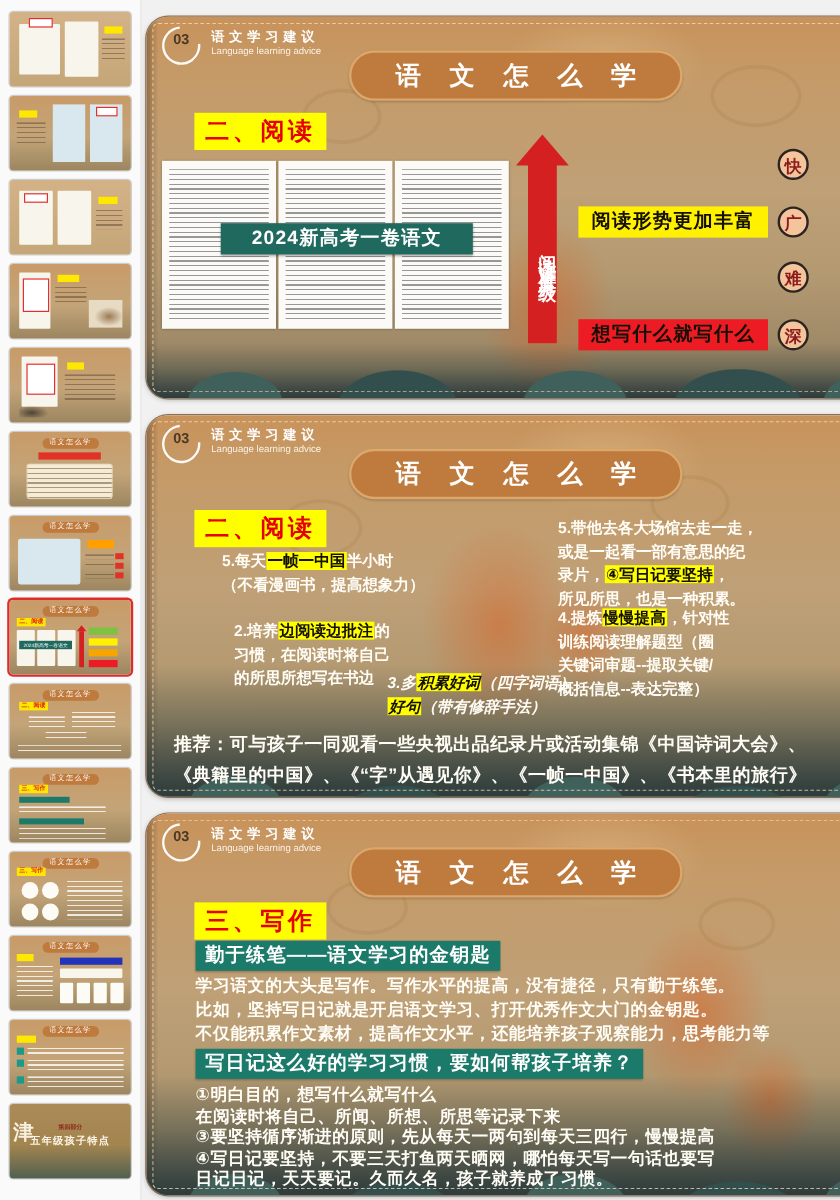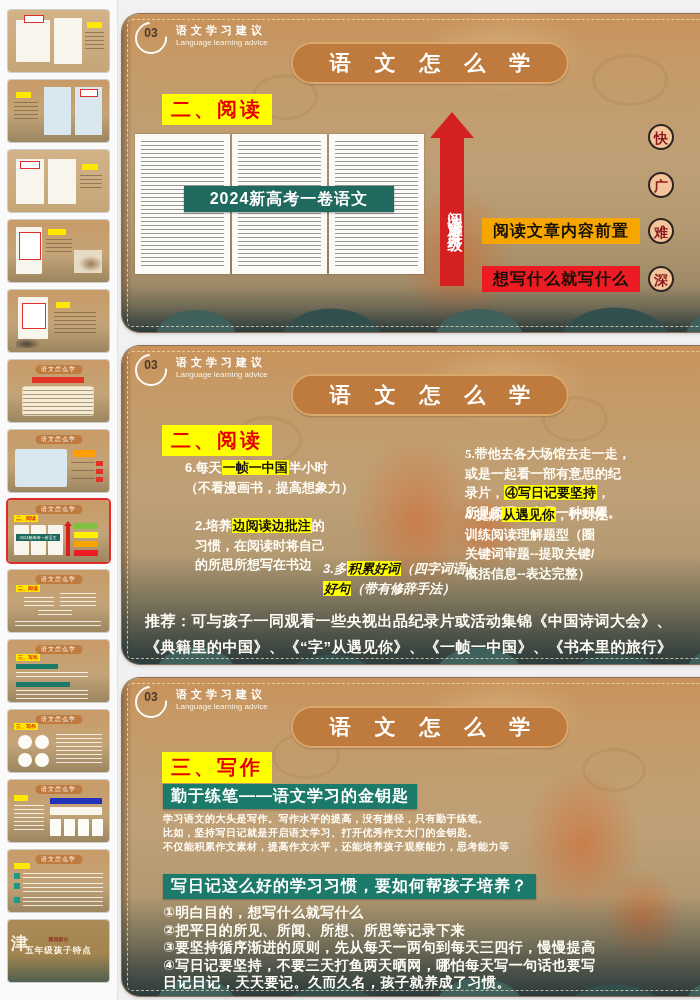--- a/index.html
+++ b/index.html
@@ -84,21 +84,21 @@
   .badge{position:absolute;left:526px;width:26px;height:26px;border-radius:50%;background:#f4c49c;
        border:2px solid #2b2420;color:#8b1a1a;font-size:14px;font-weight:bold;text-align:center;line-height:25px;box-sizing:border-box;}
 
   
   .pt{position:absolute;font-size:13px;line-height:1.5;}
   .rec{position:absolute;left:23px;top:262px;width:534px;font-size:15px;line-height:1.75;letter-spacing:.5px;}
 
   
   .banner{position:absolute;left:41px;background:#1b7a6a;color:#fff;font-size:16px;font-weight:bold;
        padding:2px 8px;letter-spacing:1px;white-space:nowrap;box-shadow:0 1px 2px rgba(0,0,0,.3);}
-  .para{position:absolute;left:41px;top:134px;font-size:10px;line-height:1.42;letter-spacing:.5px;}
+  .para{position:absolute;left:41px;top:134px;font-size:14px;line-height:1.42;letter-spacing:.5px;}
   .steps{position:absolute;left:41px;top:226px;font-size:14px;line-height:17.5px;letter-spacing:.5px;}
 </style>
 </head>
 <body>
 
 <div id="sidebar">
 
   <div class="thumb" style="background:linear-gradient(180deg,#d2b286,#c5a679);">
     <div class="abs tpage glines" style="left:8px;top:10px;width:34px;height:42px;"></div>
     <div class="abs tredchip" style="left:16px;top:5px;width:18px;height:6px;"></div>
@@ -255,22 +255,22 @@
   <div class="page" style="left:207px;">
       <div class="inner"></div>
     </div>
   <div class="exam-banner">2024新高考一卷语文</div>
 
   <div class="arrow-head"></div>
   <div class="arrow-shaft"></div>
   <div class="arrow-text">阅读难度升级</div>
 
   <div class="badge" style="top:110px;">快</div>
+  <div class="pointbox" style="top:158px;background:#fff100;">阅读形势更加丰富</div>
   <div class="badge" style="top:158px;">广</div>
-  <div class="pointbox" style="top:204px;background:#f7a600;">阅读文章内容前置</div>
   <div class="badge" style="top:204px;">难</div>
   <div class="pointbox" style="top:252px;background:#ed1c24;">想写什么就写什么</div>
   <div class="badge" style="top:252px;">深</div>
 
   <div class="stitch"></div>
 </div>
 
 <div class="slide" style="top:346px;">
   <div>
     <div class="cloud" style="left:110px;top:70px;width:64px;height:42px;"></div>
@@ -280,44 +280,44 @@
     <div class="waves" style="height:110px;"></div>
   </div>
   <div class="logo-circ"></div>
   <div class="logo-num">03</div>
   <div class="brand-cn">语文学习建议</div>
   <div class="brand-en">Language learning advice</div>
   <div class="pill">语 文 怎 么 学</div>
   <div class="seclabel" style="left:40px;top:79px;">二、阅读</div>
 
   <div class="pt wtext" style="left:63px;top:112px;">
-    <span>6.每天</span><span class="hl">一帧一中国</span><span>半小时</span><br>
+    <span>5.每天</span><span class="hl">一帧一中国</span><span>半小时</span><br>
     <span>（不看漫画书，提高想象力）</span>
   </div>
 
   <div class="pt wtext" style="left:73px;top:170px;">
     <span>2.培养</span><span class="hl">边阅读边批注</span><span>的</span><br>
     <span>习惯，在阅读时将自己</span><br>
     <span>的所思所想写在书边</span>
   </div>
 
   <div class="pt wtext" style="left:201px;top:213px;font-style:italic;">
     <span>3.多</span><span class="hl">积累好词</span><span>（四字词语）</span><br>
     <span class="hl">好句</span><span>（带有修辞手法）</span>
   </div>
 
-  <div class="pt wtext" style="left:343px;top:98px;font-family:Liberation Serif, serif;">
+  <div class="pt wtext" style="left:343px;top:84px;">
     <span>5.带他去各大场馆去走一走，</span><br>
     <span>或是一起看一部有意思的纪</span><br>
     <span>录片，</span><span class="hl">④写日记要坚持</span><span>，</span><br>
     <span>所见所思，也是一种积累。</span>
   </div>
 
   <div class="pt wtext" style="left:343px;top:159px;">
-    <span>4.提炼</span><span class="hl">从遇见你</span><span>，针对性</span><br>
+    <span>4.提炼</span><span class="hl">慢慢提高</span><span>，针对性</span><br>
     <span>训练阅读理解题型（圈</span><br>
     <span>关键词审题--提取关键/</span><br>
     <span>概括信息--表达完整）</span>
   </div>
 
   <div class="rec wtext">推荐：可与孩子一同观看一些央视出品纪录片或活动集锦《中国诗词大会》、《典籍里的中国》、《“字”从遇见你》、《一帧一中国》、《书本里的旅行》等等</div>
 
   <div class="stitch"></div>
 </div>
 
@@ -341,20 +341,20 @@
   <div class="para wtext">
     <span>学习语文的大头是写作。写作水平的提高，没有捷径，只有勤于练笔。</span><br>
     <span>比如，坚持写日记就是开启语文学习、打开优秀作文大门的金钥匙。</span><br>
     <span>不仅能积累作文素材，提高作文水平，还能培养孩子观察能力，思考能力等</span>
   </div>
 
   <div class="banner" style="top:196px;">写日记这么好的学习习惯，要如何帮孩子培养？</div>
 
   <div class="steps wtext">
     <span>①明白目的，想写什么就写什么</span><br>
-    <span>②把平日的所见、所闻、所想、所思等记录下来</span><br>
+    <span>在阅读时将自己、所闻、所想、所思等记录下来</span><br>
     <span>③要坚持循序渐进的原则，先从每天一两句到每天三四行，慢慢提高</span><br>
     <span>④写日记要坚持，不要三天打鱼两天晒网，哪怕每天写一句话也要写</span><br>
     <span>日记日记，天天要记。久而久名，孩子就养成了习惯。</span>
   </div>
 
   <div class="stitch"></div>
 </div>
 
 </body></html>

